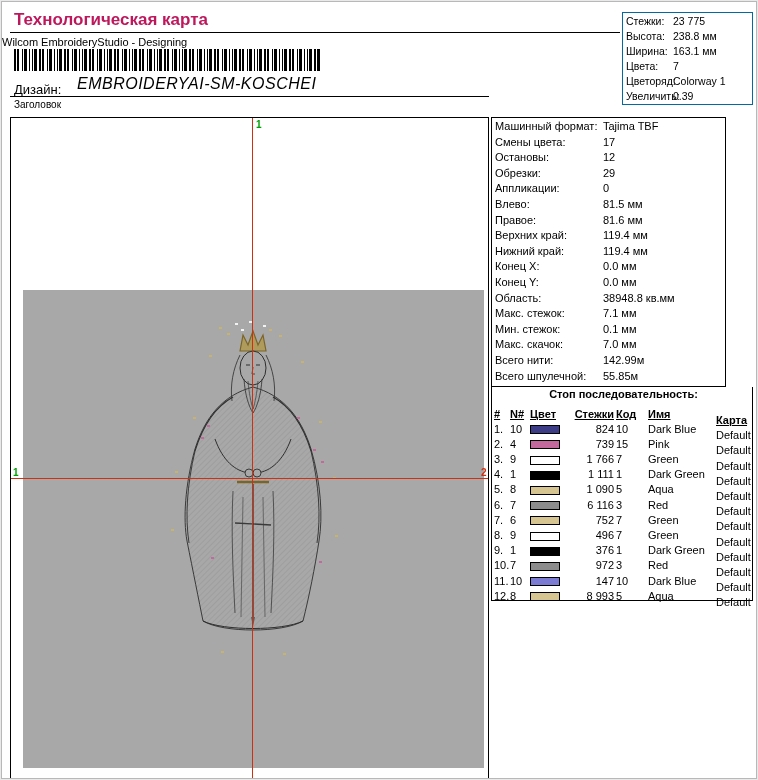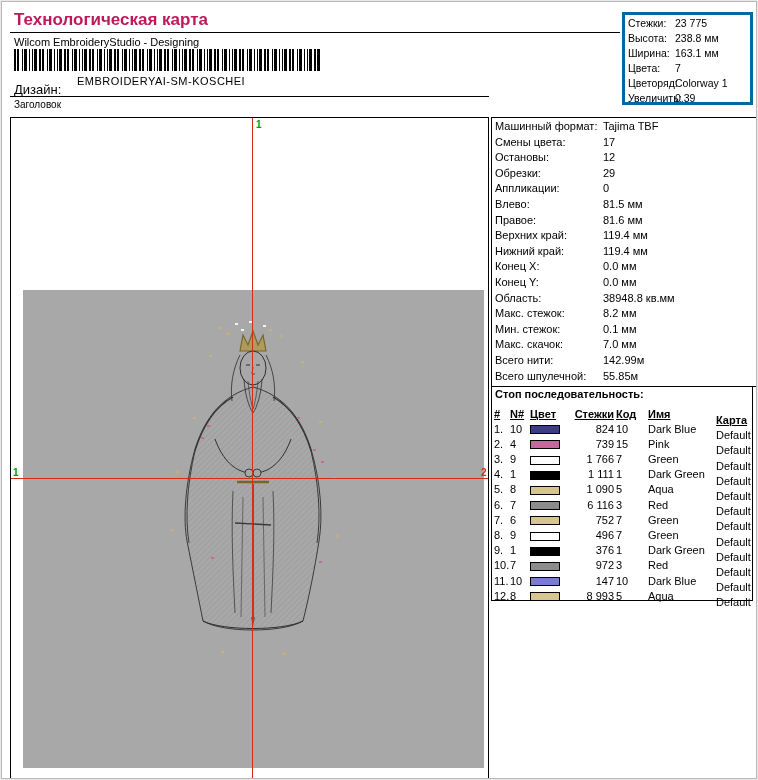--- a/index.html
+++ b/index.html
@@ -2,61 +2,61 @@
 <html><head>
 <meta charset="utf-8">
 <style>
   * { margin:0; padding:0; box-sizing:border-box; }
   html,body { width:758px; height:780px; background:#e9e9e9; font-family:"Liberation Sans", sans-serif; }
   .page { position:relative; width:756px; height:778px; margin:1px; background:#fff; border:1px solid #b8b8b8; overflow:hidden; }
 
   
   .title { position:absolute; left:12px; top:8px; font-size:17px; font-weight:bold; color:#be185d; }
   .rule-title { position:absolute; left:8px; top:30px; width:610px; border-top:1px solid #000; }
-  .app-name { position:absolute; left:12px; top:34px; font-size:11px; color:#000;text-align:center; }
+  .app-name { position:absolute; left:0; top:34px; font-size:11px; color:#000;text-align:center; }
   .barcode { position:absolute; left:12px; top:47px; width:306px; height:22px;
     background: repeating-linear-gradient(90deg,
       #000 0px,#000 2px,#fff 2px,#fff 3px,
       #000 3px,#000 5px,#fff 5px,#fff 8px,
       #000 8px,#000 9px,#fff 9px,#fff 10px,
       #000 10px,#000 13px,#fff 13px,#fff 15px,
       #000 15px,#000 16px,#fff 16px,#fff 18px,
       #000 18px,#000 19px,#fff 19px,#fff 20px,
       #000 20px,#000 23px,#fff 23px,#fff 25px);
     border-right:2px solid #000; }
   .design-label { position:absolute; left:12px; top:80px; font-size:13px; }
-  .design-name { position:absolute; left:75px; top:73px; font-size:11px; letter-spacing:0.5px; }
+  .design-name { position:absolute; left:75px; top:73px; font-size:16px; letter-spacing:0.5px;font-style:italic; }
   .rule-design { position:absolute; left:8px; top:94px; width:479px; border-top:1px solid #000; }
   .subtitle { position:absolute; left:12px; top:97px; font-size:10px; }
 
   
-  .summary-box { position:absolute; left:620px; top:10px; width:131px; height:93px; border:3px solid #0369a1; padding-top:1px; }
+  .summary-box { position:absolute; left:620px; top:10px; width:131px; height:93px; border:1px solid #0369a1; padding-top:1px; }
   .summary-box .info-row { position:relative; height:15px; font-size:10.5px; line-height:15px; }
   .summary-box .label { position:absolute; left:3px; }
   .summary-box .value { position:absolute; left:50px; }
 
   
   .design-area { position:absolute; left:8px; top:115px; width:479px; height:664px; border:1px solid #000; background:#fff; }
   .fabric { position:absolute; left:12px; top:172px; width:461px; height:478px; background:#a8a8a8; }
   .figure-svg { position:absolute; left:112px; top:203px; width:260px; height:340px; }
   .cross-v { position:absolute; left:241px; top:0; width:1px; height:663px; background:#d03010; }
   .cross-h { position:absolute; left:0; top:360px; width:477px; height:1px; background:#d03010; }
   .marker { position:absolute; font-size:10px; font-weight:bold; color:#00a000; }
   .marker-top { left:245px; top:1px; }
   .marker-left { left:2px; top:349px; }
   .marker-right { left:470px; top:349px; color:#d03010; }
 
   
-  .machine-box { position:absolute; left:489px; top:115px; width:268px; height:270px; border:1px solid #000; padding-top:1px; }
+  .machine-box { position:absolute; left:489px; top:115px; width:235px; height:270px; border:1px solid #000; padding-top:1px; }
   .machine-box .info-row { position:relative; height:15.6px; font-size:11px; line-height:15.6px; }
   .machine-box .label { position:absolute; left:3px; }
   .machine-box .value { position:absolute; left:111px; }
 
   .stop-box { position:absolute; left:489px; top:385px; width:262px; border:1px solid #000; border-top:none; padding-bottom:2px; }
-  .stop-title { font-size:11px; font-weight:bold; padding:1px 0 1px 3px; }
+  .stop-title { font-size:11px; font-weight:bold; padding:1px 0 1px 3px;text-align:center; }
   .t-head, .t-row { display:grid; grid-template-columns:16px 20px 36px 50px 26px 72px 40px; align-items:center; font-size:11px; height:15.2px; padding-left:2px; }
   .t-head span { font-weight:bold; text-decoration:underline; }
   .c-num { text-align:left; }
   .c-n { text-align:left; }
   .c-st, .h-st { text-align:right; padding-right:2px; }
   .c-code, .h-code { text-align:left; padding-right:4px; }
   .c-name, .h-name { padding-left:6px; }
   .c-map, .h-map { padding-left:2px;margin-top:13px; }
   .swatch { display:inline-block; width:30px; height:9px; border:1px solid #000; vertical-align:middle; }
 </style>
@@ -241,21 +241,21 @@
         <span class="value">0.0 мм</span>
       </div>
 
       <div class="info-row">
         <span class="label">Область:</span>
         <span class="value">38948.8 кв.мм</span>
       </div>
 
       <div class="info-row">
         <span class="label">Макс. стежок:</span>
-        <span class="value">8.2 мм</span>
+        <span class="value">7.1 мм</span>
       </div>
 
       <div class="info-row">
         <span class="label">Мин. стежок:</span>
         <span class="value">0.1 мм</span>
       </div>
 
       <div class="info-row">
         <span class="label">Макс. скачок:</span>
         <span class="value">7.0 мм</span>

